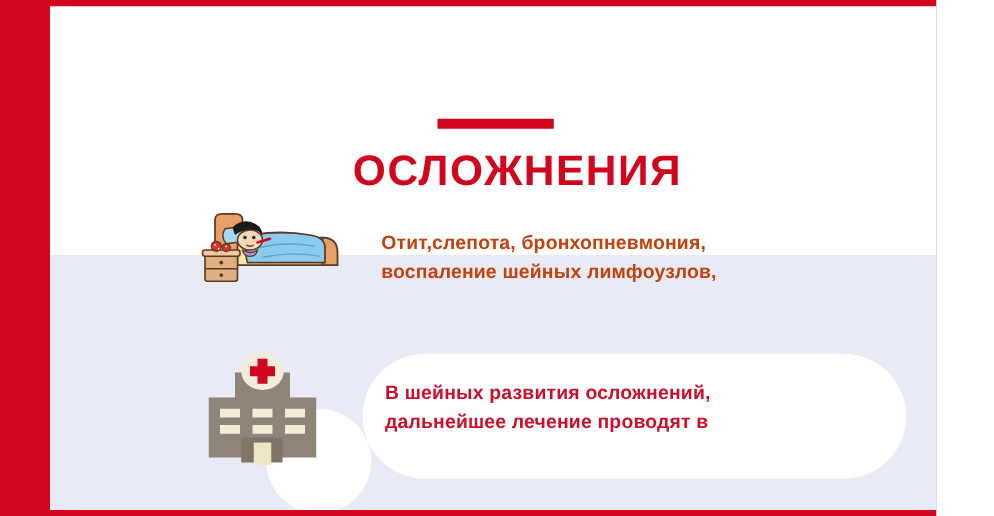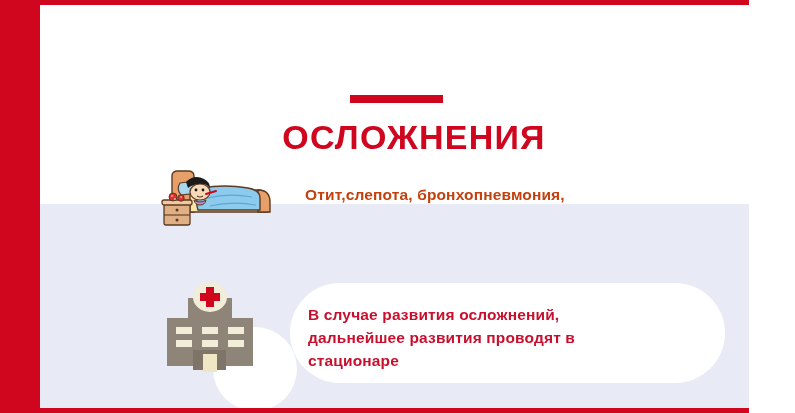--- a/index.html
+++ b/index.html
@@ -181,20 +181,21 @@
         <circle cx="13" cy="29" r="4" fill="#E03030" stroke="#5A3A22" stroke-width="1"></circle>
         <circle cx="21" cy="30" r="3.2" fill="#E03030" stroke="#5A3A22" stroke-width="1"></circle>
         <circle cx="12" cy="28" r="0.8" fill="#ffffff"></circle>
         <circle cx="15" cy="31" r="0.8" fill="#ffffff"></circle>
         <circle cx="21" cy="29" r="0.7" fill="#ffffff"></circle>
       </svg>
     </div>
 
     <div class="text-block-1">
       <span class="tline">Отит,слепота, бронхопневмония,</span>
+      <span class="tline">воспаление шейных лимфоузлов,</span>
     </div>
 
     <div class="hospital-circle"></div>
 
     <div class="hospital-illustration">
       <svg viewBox="0 0 110 95" width="110" height="95" xmlns="http://www.w3.org/2000/svg">
 
         <rect x="33" y="18" width="44" height="22" fill="#8E8478"></rect>
 
         <rect x="12" y="38" width="86" height="48" fill="#8E8478"></rect>
@@ -213,19 +214,18 @@
 
         <rect x="38" y="70" width="33" height="20" fill="#7E7468"></rect>
 
         <rect x="48" y="74" width="14" height="18" fill="#EFE6C4"></rect>
       </svg>
     </div>
 
     <div class="pill-bubble"></div>
 
     <div class="text-block-2">
-      <span class="tline">В случае развития осложнений,</span>
-      <span class="tline">дальнейшее развития проводят в</span>
-      <span class="tline">стационаре</span>
+      <span class="tline">В шейных развития осложнений,</span>
+      <span class="tline">дальнейшее лечение проводят в</span>
     </div>
 
   </div>
 </div>
 
 </body></html>

